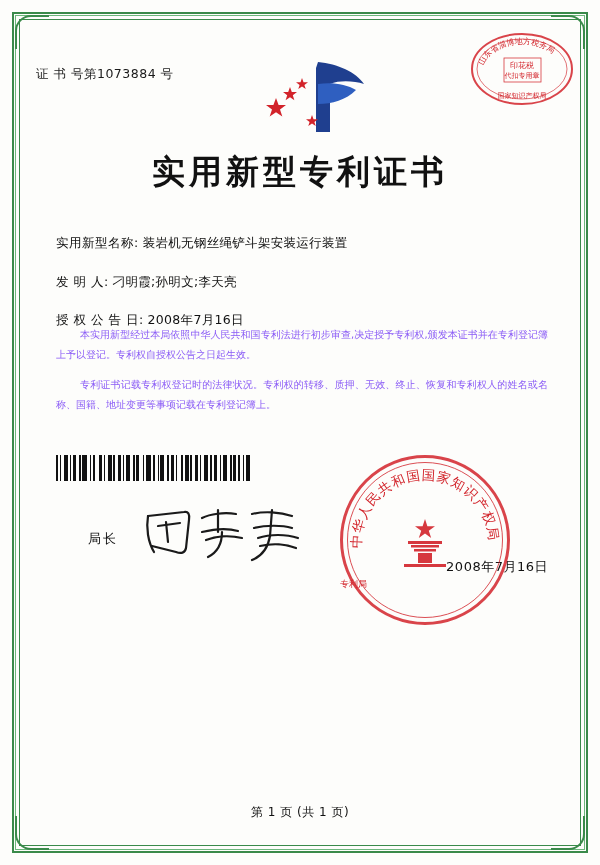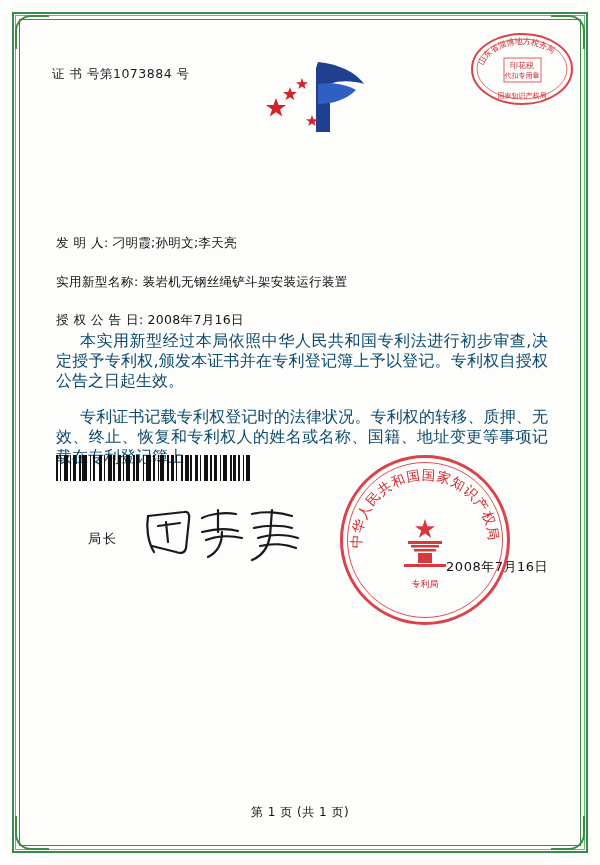--- a/index.html
+++ b/index.html
@@ -60,21 +60,20 @@
   }
 
   .cert-number {
     position: absolute;
     left: 6px; top: 36px;
     font-size: 12.5px;
     letter-spacing: 0.5px;
     color: #1b1b1b;
     font-family: "DejaVu Sans", "Liberation Sans", sans-serif;
     white-space: nowrap;
-    margin-left: 16px;
   }
 
   
   .logo {
     position: absolute;
     left: 230px; top: 24px;
     width: 110px; height: 85px;
   }
 
   
@@ -116,23 +115,23 @@
     display: inline-block;
     letter-spacing: 0.3px;
   }
 
   .paragraphs {
     position: absolute;
     left: 26px; top: 285px;
     width: 492px;
   }
   .para {
-    font-size: 16px;
+    font-size: 10px;
     line-height: 20px;
-    color: #0c4a6e;
+    color: #8b5cf6;
     text-align: justify;
     text-indent: 24px;
     margin-bottom: 10px;
     font-family: "DejaVu Sans", "Liberation Sans", sans-serif;
   }
 
   
   .barcode {
     position: absolute;
     left: 26px; top: 425px;
@@ -193,21 +192,21 @@
   .seal-arc text {
     fill: #d2232a;
     font-size: 13.5px;
     font-family: "DejaVu Sans", "Liberation Sans", sans-serif;
     letter-spacing: 1px;
   }
   .seal-bottom-text {
     position: absolute;
     left: 0; bottom: 34px;
     width: 170px;
-    text-align: center;
+    text-align: left;
     color: #d2232a;
     font-size: 9px;
     font-family: Liberation Mono, monospace;
   }
   .seal-emblem {
     position: absolute;
     left: 50%; top: 52%;
     transform: translate(-50%,-50%);
     width: 62px; height: 52px;
     opacity: 0.9;
@@ -266,29 +265,30 @@
             <tspan>山东省淄博地方税务局</tspan>
           </textPath>
         </text>
         <rect x="36" y="28" width="37" height="24" fill="none" stroke="#d2232a" stroke-width="0.8" opacity="0.9"></rect>
         <text x="54" y="38" text-anchor="middle" font-size="8" fill="#d2232a" font-family="DejaVu Sans, sans-serif">印花税</text>
         <text x="54" y="48" text-anchor="middle" font-size="7" fill="#d2232a" font-family="DejaVu Sans, sans-serif">代扣专用章</text>
         <text x="54" y="68" text-anchor="middle" font-size="7" fill="#d2232a" font-family="DejaVu Sans, sans-serif">国家知识产权局</text>
       </svg>
     </div>
 
+    <div class="main-title">实用新型专利证书</div>
 
     <div class="fields">
+      <div class="field-row">
+        <span class="field-label">实用新型名称:</span>
+        <span class="field-value">装岩机无钢丝绳铲斗架安装运行装置</span>
+      </div>
       <div class="field-row">
         <span class="field-label">发  明  人:</span>
         <span class="field-value">刁明霞;孙明文;李天亮</span>
-      </div>
-      <div class="field-row">
-        <span class="field-label">实用新型名称:</span>
-        <span class="field-value">装岩机无钢丝绳铲斗架安装运行装置</span>
       </div>
       <div class="field-row">
         <span class="field-label">授 权 公 告 日:</span>
         <span class="field-value">2008年7月16日</span>
       </div>
     </div>
 
     <div class="paragraphs">
       <p class="para">本实用新型经过本局依照中华人民共和国专利法进行初步审查,决定授予专利权,颁发本证书并在专利登记簿上予以登记。专利权自授权公告之日起生效。</p>
       <p class="para">专利证书记载专利权登记时的法律状况。专利权的转移、质押、无效、终止、恢复和专利权人的姓名或名称、国籍、地址变更等事项记载在专利登记簿上。</p>

